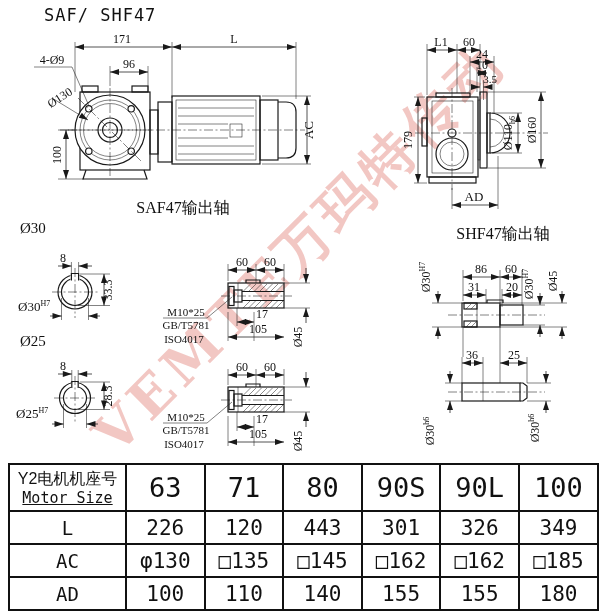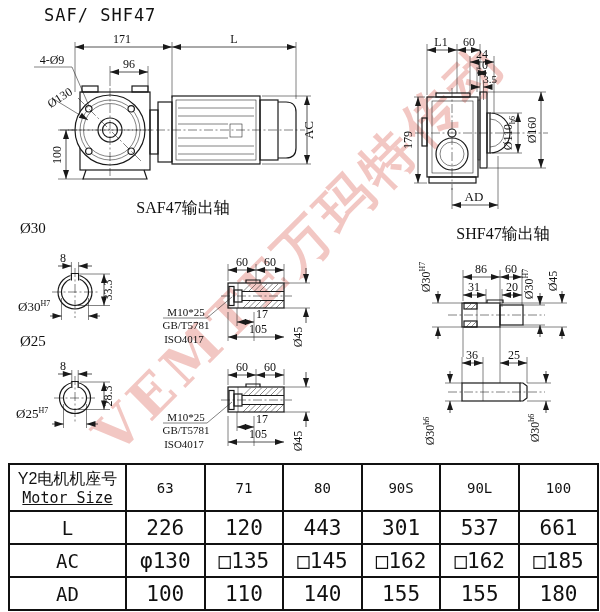--- a/index.html
+++ b/index.html
@@ -25,21 +25,21 @@
   .sup{font-size:8px;}
   
   .spec{position:absolute;left:8px;top:463px;width:589px;border-collapse:collapse;
         table-layout:fixed;z-index:3;background:#fff;}
   .spec td{border:2px solid #111;text-align:center;vertical-align:middle;
         font-family:"DejaVu Sans Mono",monospace;color:#111;padding:0;}
   .spec .hrow td{height:45px;}
   .spec .drow td{height:31px;}
   .hcell .cn{font-size:16px;font-family:"Liberation Sans",sans-serif;line-height:1.25;}
   .hcell .en{font-size:15px;line-height:1.2;text-decoration:underline;}
-  .colhead{font-size:14px;}
+  .colhead{font-size:27px;}
   .rowlab{font-size:19px;}
   .val{font-size:21px;margin-left:28px;}
 </style>
 </head>
 <body>
 
 <div class="stage">
 
   <div class="wm">VEMTE万玛特传动</div>
 
@@ -374,22 +374,22 @@
         <td class="colhead">90S</td>
         <td class="colhead">90L</td>
         <td class="colhead">100</td>
       </tr>
       <tr class="drow">
         <td class="rowlab">L</td>
         <td class="val">226</td>
         <td class="val">120</td>
         <td class="val">443</td>
         <td class="val">301</td>
-        <td class="val">537</td>
-        <td class="val">661</td>
+        <td class="val">326</td>
+        <td class="val">349</td>
       </tr>
       <tr class="drow">
         <td class="rowlab">AC</td>
         <td class="val">φ130</td>
         <td class="val">□135</td>
         <td class="val">□145</td>
         <td class="val">□162</td>
         <td class="val">□162</td>
         <td class="val">□185</td>
       </tr>

